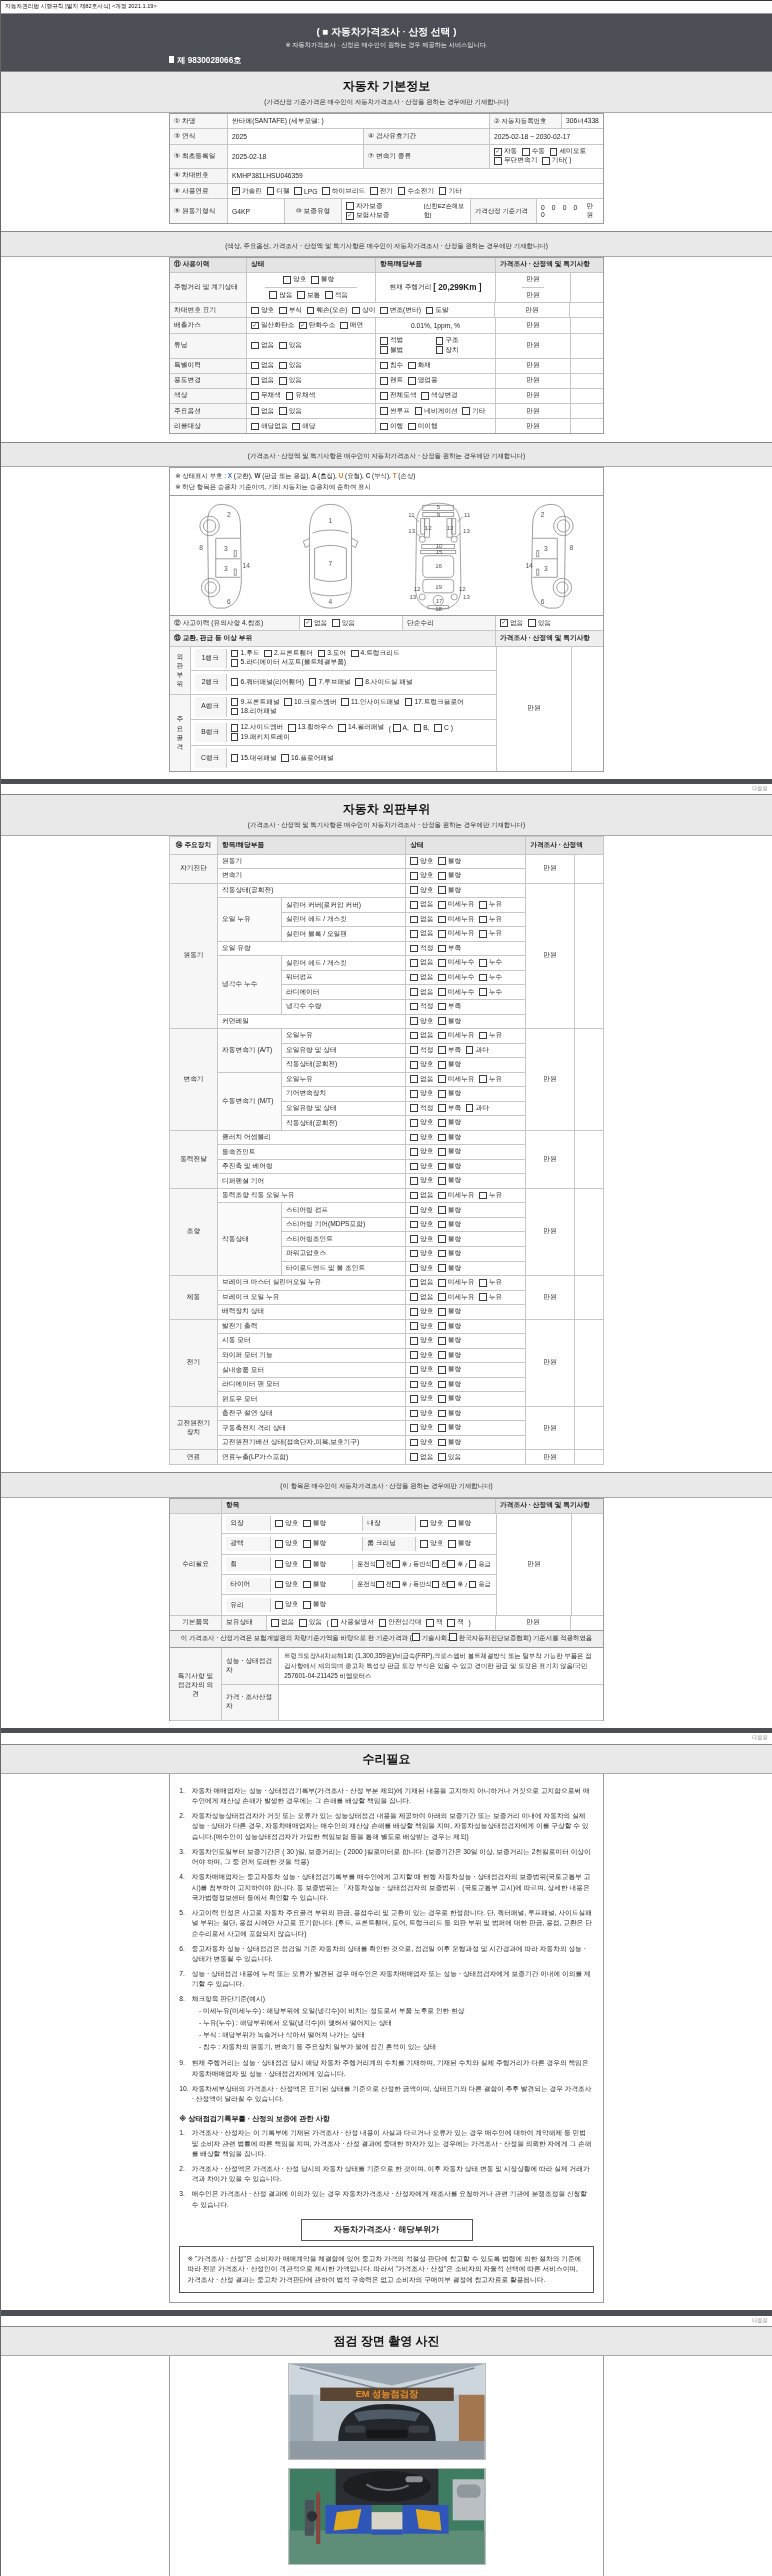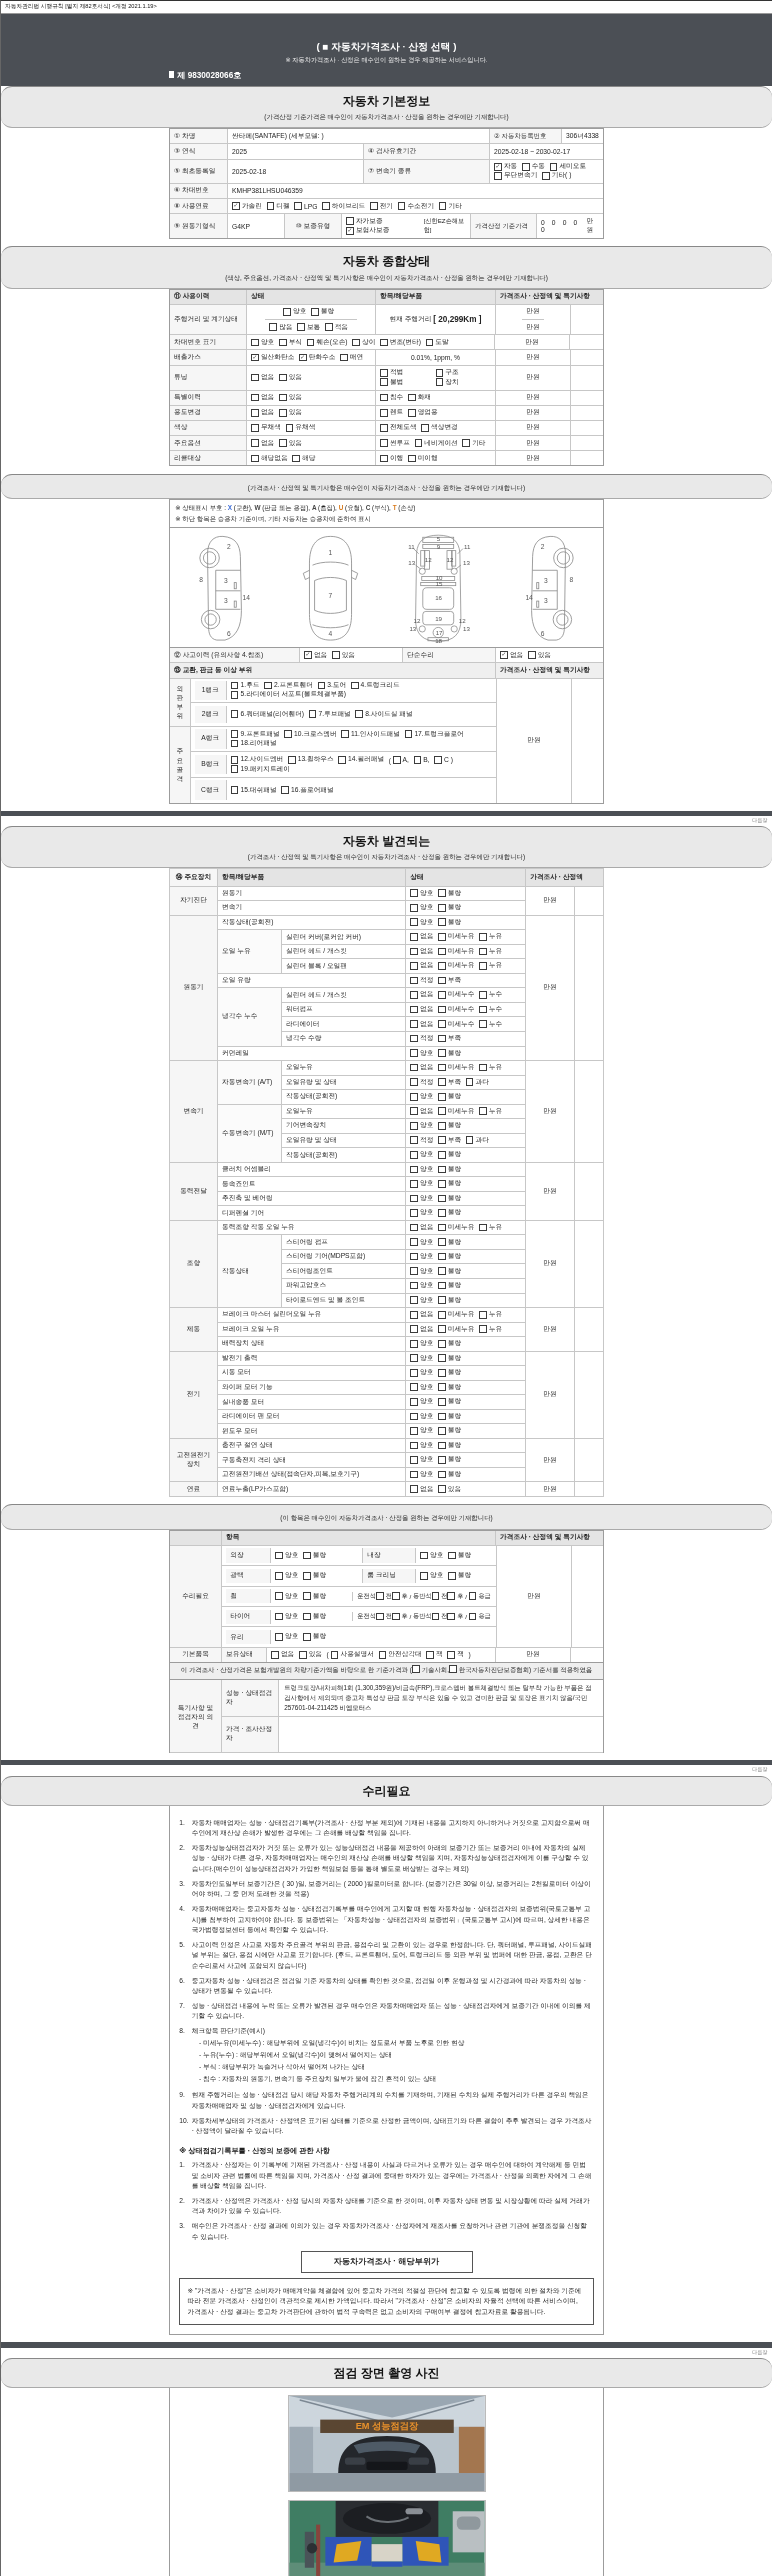--- a/index.html
+++ b/index.html
@@ -5,25 +5,25 @@
   html,body{margin:0;padding:0;}
   body{
     width:773px;min-height:2576px;background:#ffffff;
     font-family:"Liberation Sans","DejaVu Sans",sans-serif;color:#222;
     border-left:0.5px solid #666;border-right:0.5px solid #666;border-top:1px solid #333;border-bottom:0.5px solid #666;
     box-sizing:border-box;position:relative;
   }
   .lawref{font-size:5.7px;color:#111;padding:1.5px 4.1px 2.1px;border-bottom:0.5px solid #999;}
   .headband{background:#4b4f55;color:#fff;text-align:center;padding:9.3px 0 0;}
   .headband h1{margin:0;font-size:17.5px;letter-spacing:0.5px;font-weight:bold;}
-  .headband .sel{font-size:9.8px;margin-top:18px;font-weight:bold;}
+  .headband .sel{font-size:9.8px;margin-top:3px;font-weight:bold;}
   .headband .selnote{font-size:6.2px;margin-top:2.6px;color:#eee;}
   .formno{width:435px;margin:4.1px auto 0;text-align:left;font-size:8.2px;font-weight:bold;color:#fff;padding-bottom:5.2px;}
   .wsq{display:inline-block;width:4.6px;height:6.7px;background:#fff;margin-right:3.6px;vertical-align:-0.5px;}
-  .secband{background:#e9e9e9;border-top:0.5px solid #888;border-bottom:0.5px solid #aaa;text-align:center;padding:6.2px 0 5.2px;border-radius:11px;}
+  .secband{background:#e9e9e9;border-top:0.5px solid #888;border-bottom:0.5px solid #aaa;text-align:center;padding:6.2px 0 5.2px;}
   .secband h2{margin:0;font-size:12px;font-weight:bold;color:#111;}
   .secband .note{font-size:6.4px;margin-top:3.1px;color:#222;}
   .doc{width:435px;margin:0 auto;}
   .darkbar{height:5.2px;background:#4b4f55;}
   .nextline{width:762px;margin:1px auto 2.1px;text-align:right;font-size:5.2px;color:#777;}
   .nextlink{cursor:pointer;}
   
   .ft{border:0.5px solid #9c9c9c;border-bottom:none;font-size:6.7px;background:#fff;}
   .frow{display:flex;border-bottom:0.5px solid #c7c7c7;align-items:stretch;}
   .fcell{padding:2.6px 4.1px;border-right:0.5px solid #c7c7c7;display:flex;align-items:center;box-sizing:border-box;}
@@ -185,21 +185,20 @@
       <div class="fcell" style="flex:1;justify-content:center">
           <span style="letter-spacing:2.6px">0 0 0 0 0</span>
           <span>만원</span>
         </div>
     </div>
   </div>
 </div>
 
 <div class="gap14"></div>
 <div class="secband">
-  <h2>자동차 종합상태</h2>
   <div class="note">(색상, 주요옵션, 가격조사 · 산정액 및 특기사항은 매수인이 자동차가격조사 · 산정을 원하는 경우에만 기재합니다)</div>
 </div>
 <div class="doc">
   <div class="ft">
     <div class="frow" style="background:#e4e4e4;font-weight:bold">
       <div class="fcell" style="width:77px">⑪ 사용이력</div>
       <div class="fcell" style="width:129px">상태</div>
       <div class="fcell" style="width:120px">항목/해당부품</div>
       <div class="fcell" style="flex:1">가격조사 · 산정액 및 특기사항</div>
     </div>
@@ -709,21 +708,21 @@
       <div class="fcell cen" style="width:75px;border-right:0.5px solid #c7c7c7">만원</div>
       <div class="fcell" style="flex:1"></div>
     </div>
   </div>
 </div>
 <div class="gap14"></div>
 <div class="darkbar"></div>
 <div class="nextline"><span class="nextlink">다음장</span></div>
 
 <div class="secband">
-  <h2>자동차 발견되는</h2>
+  <h2>자동차 외판부위</h2>
   <div class="note">(가격조사 · 산정액 및 특기사항은 매수인이 자동차가격조사 · 산정을 원하는 경우에만 기재합니다)</div>
 </div>
 <div class="doc">
   <table class="dt">
     <thead>
       <tr>
         <th class="dev">⑭ 주요장치</th>
         <th colspan="2">항목/해당부품</th>
         <th class="stt">상태</th>
         <th colspan="2">가격조사 · 산정액</th>

